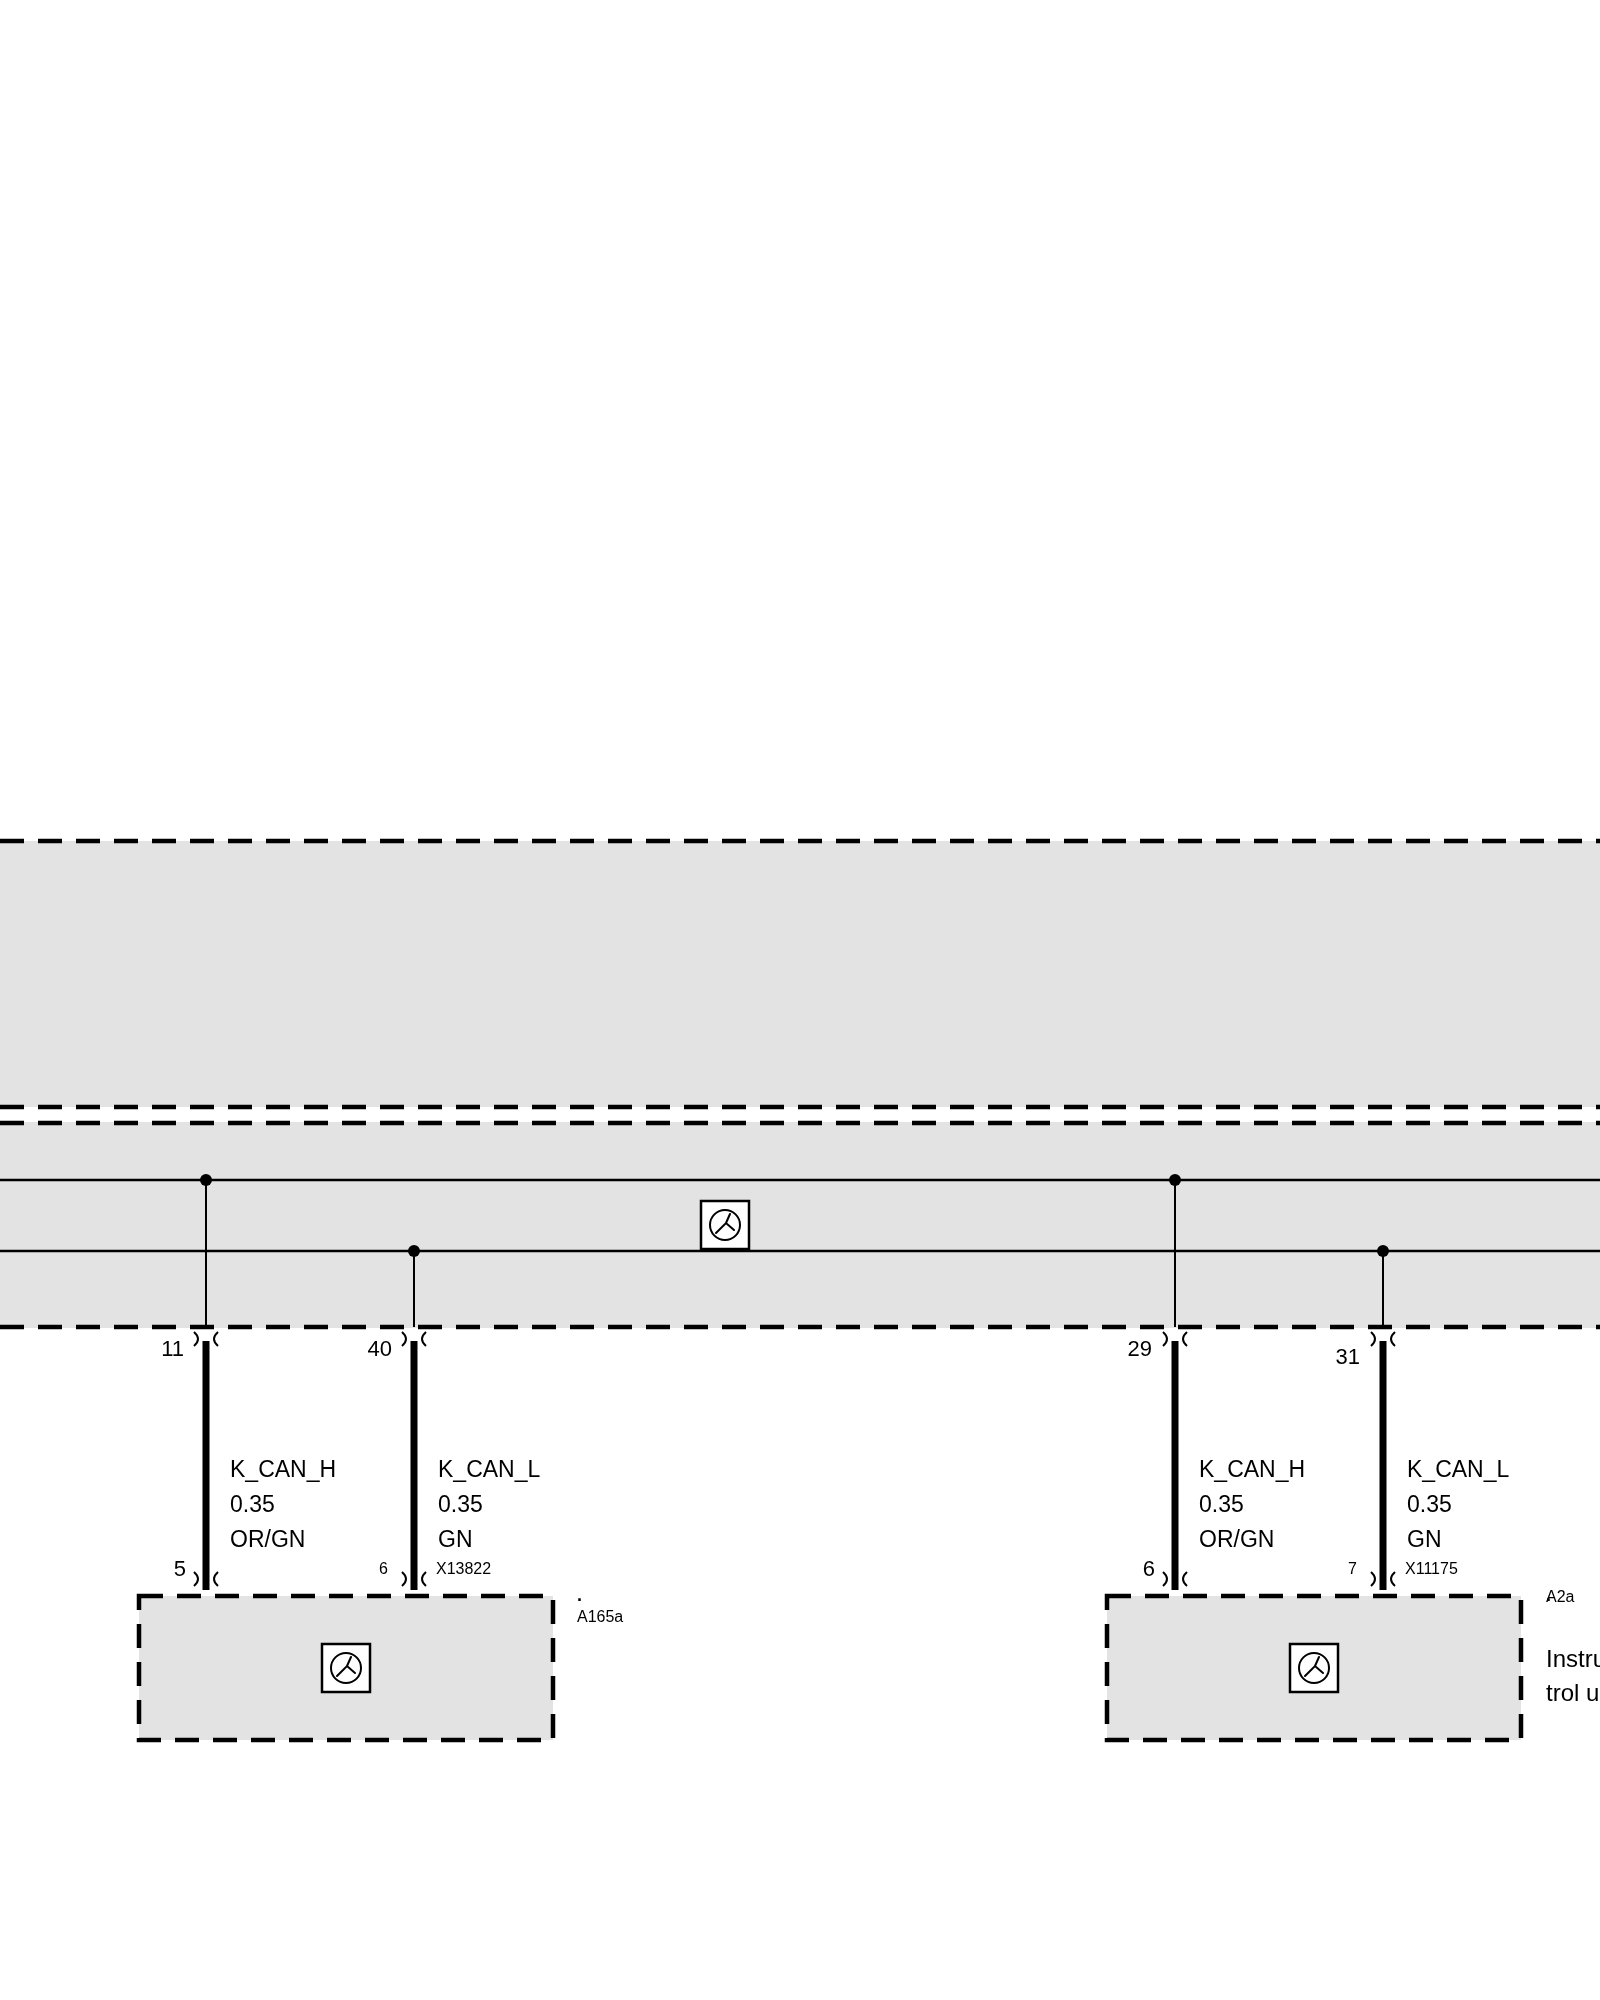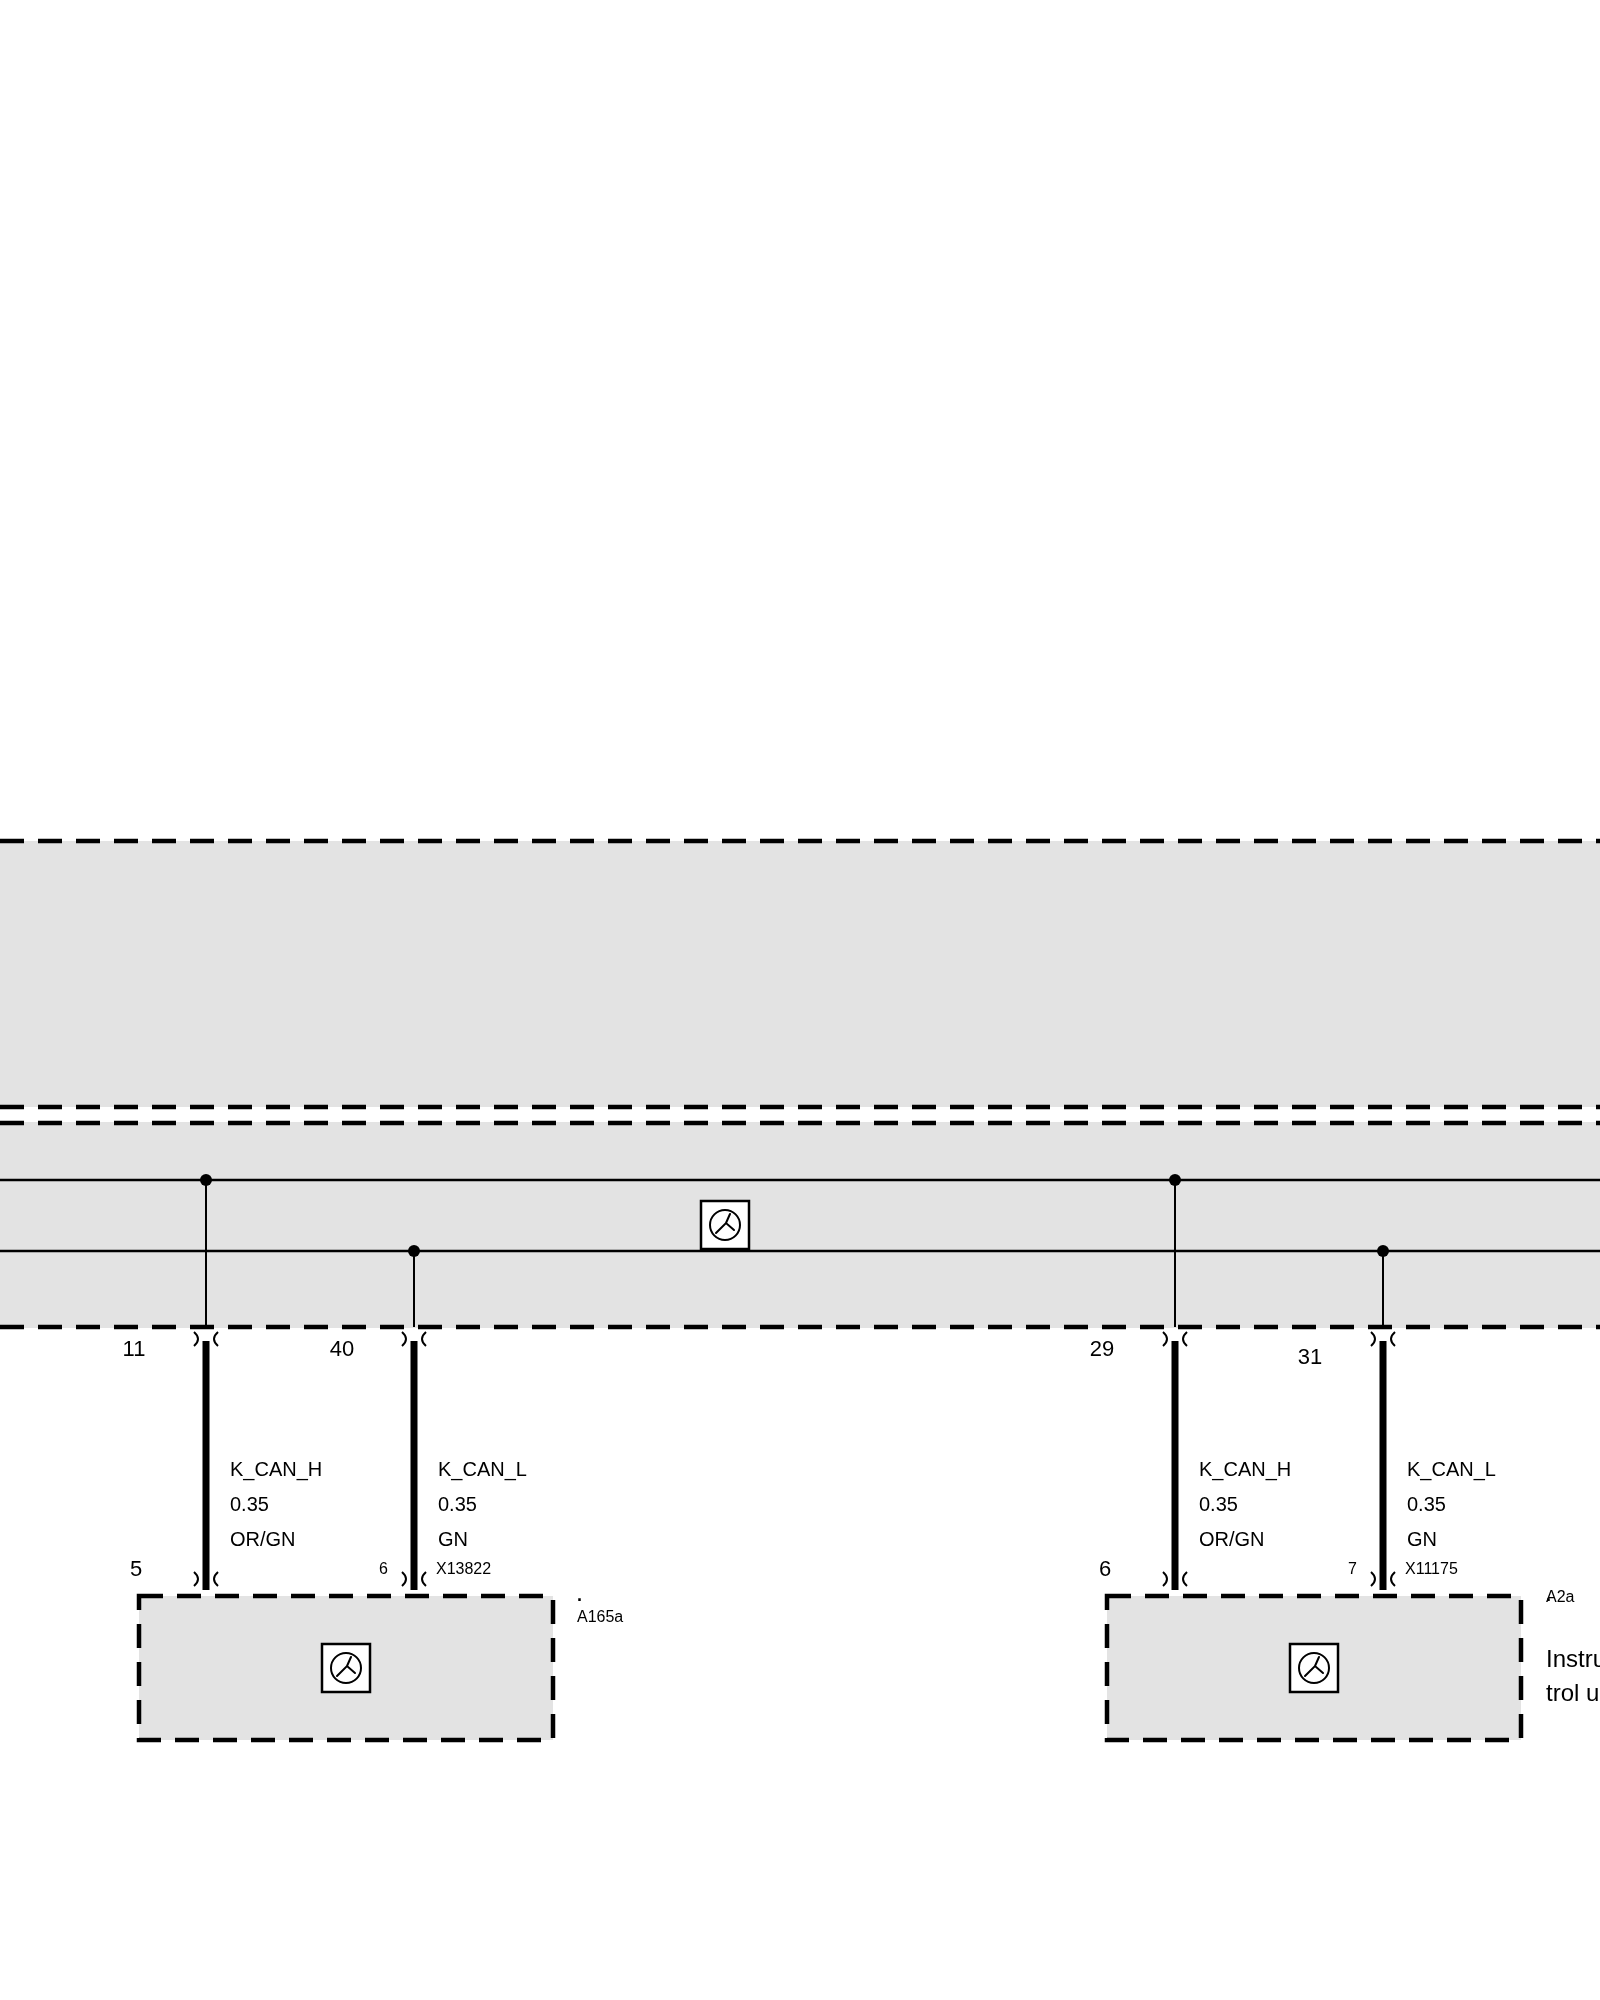--- a/index.html
+++ b/index.html
@@ -14,24 +14,24 @@
   #diagram-svg{position:absolute;left:0;top:0;}
   .dash{stroke:#000;stroke-width:4.5;stroke-dasharray:24 14;fill:none;}
   .bus{stroke:#000;stroke-width:2.4;}
   .thin{stroke:#000;stroke-width:2;}
   .wirestroke{stroke:#000;stroke-width:7;}
   .hook{stroke:#000;stroke-width:2;fill:none;}
   .symsq{fill:#fff;stroke:#000;stroke-width:2.5;}
   .symcirc{fill:none;stroke:#000;stroke-width:2;}
   .symglyph{fill:none;stroke:#000;stroke-width:2;stroke-linecap:round;}
   .txt{position:absolute;white-space:nowrap;}
-  .pin{font-size:22px;width:100px;text-align:center;}
+  .pin{font-size:22px;width:100px;text-align:right;}
   .pin-small{font-size:16px;width:100px;text-align:right;}
   .conn{font-size:16px;}
-  .wire-label{font-size:20px;line-height:35px;}
+  .wire-label{font-size:23px;line-height:35px;}
   .mod-ref{font-size:16px;text-align:right;}
   .mod-dot{font-size:18px;font-weight:bold;line-height:10px;}
   .mod-name{font-size:24px;line-height:34px;}
 </style>
 </head>
 <body>
 
 <div id="page">
 
   <svg id="diagram-svg" width="1600" height="2000" viewBox="0 0 1600 2000">

